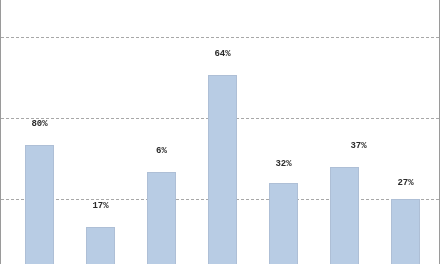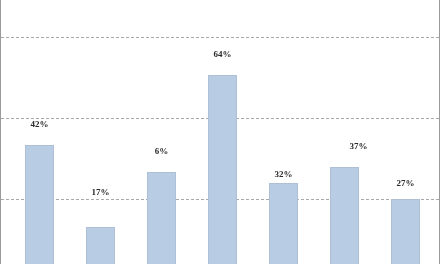--- a/index.html
+++ b/index.html
@@ -63,21 +63,21 @@
     width: 100%;
     background: #b8cce4;
     border: 1px solid #aebfd6;
     box-sizing: border-box;
   }
 
   .bar-label {
     position: absolute;
     left: 50%;
     transform: translateX(-50%);
-    font-family: Liberation Serif, serif;
+    font-family: Liberation Mono, monospace;
     font-size: 9px;
     font-weight: bold;
     color: #2b2b2b;
     white-space: nowrap;
     letter-spacing: 0px;
   }
 </style>
 </head>
 <body>
 
@@ -88,41 +88,41 @@
 
   <div class="plot-area">
 
     <div class="gridline" style="top:37px;"></div>
     <div class="gridline" style="top:118px;"></div>
     <div class="gridline" style="top:199px;"></div>
 
     <div class="bars-layer">
 
       <div class="bar-group" style="left:24px; width:29px; height:147px;">
-        <span class="bar-label" style="bottom:149px;">42%</span>
+        <span class="bar-label" style="bottom:149px;">80%</span>
         <div class="bar" style="height:133px;"></div>
       </div>
 
       <div class="bar-group" style="left:85px; width:29px; height:147px;">
-        <span class="bar-label" style="bottom:81px;">17%</span>
+        <span class="bar-label" style="bottom:67px;">17%</span>
         <div class="bar" style="height:51px;"></div>
       </div>
 
       <div class="bar-group" style="left:146px; width:29px; height:147px;">
         <span class="bar-label" style="bottom:122px;">6%</span>
         <div class="bar" style="height:106px;"></div>
       </div>
 
       <div class="bar-group" style="left:207px; width:29px; height:147px;">
         <span class="bar-label" style="bottom:219px;">64%</span>
         <div class="bar" style="height:203px;"></div>
       </div>
 
       <div class="bar-group" style="left:268px; width:29px; height:147px;">
-        <span class="bar-label" style="bottom:99px;">32%</span>
+        <span class="bar-label" style="bottom:109px;">32%</span>
         <div class="bar" style="height:95px;"></div>
       </div>
 
       <div class="bar-group" style="left:329px; width:29px; height:147px;">
         <span class="bar-label" style="bottom:127px;padding-left:28px;">37%</span>
         <div class="bar" style="height:111px;"></div>
       </div>
 
       <div class="bar-group" style="left:390px; width:29px; height:147px;">
         <span class="bar-label" style="bottom:90px;">27%</span>

